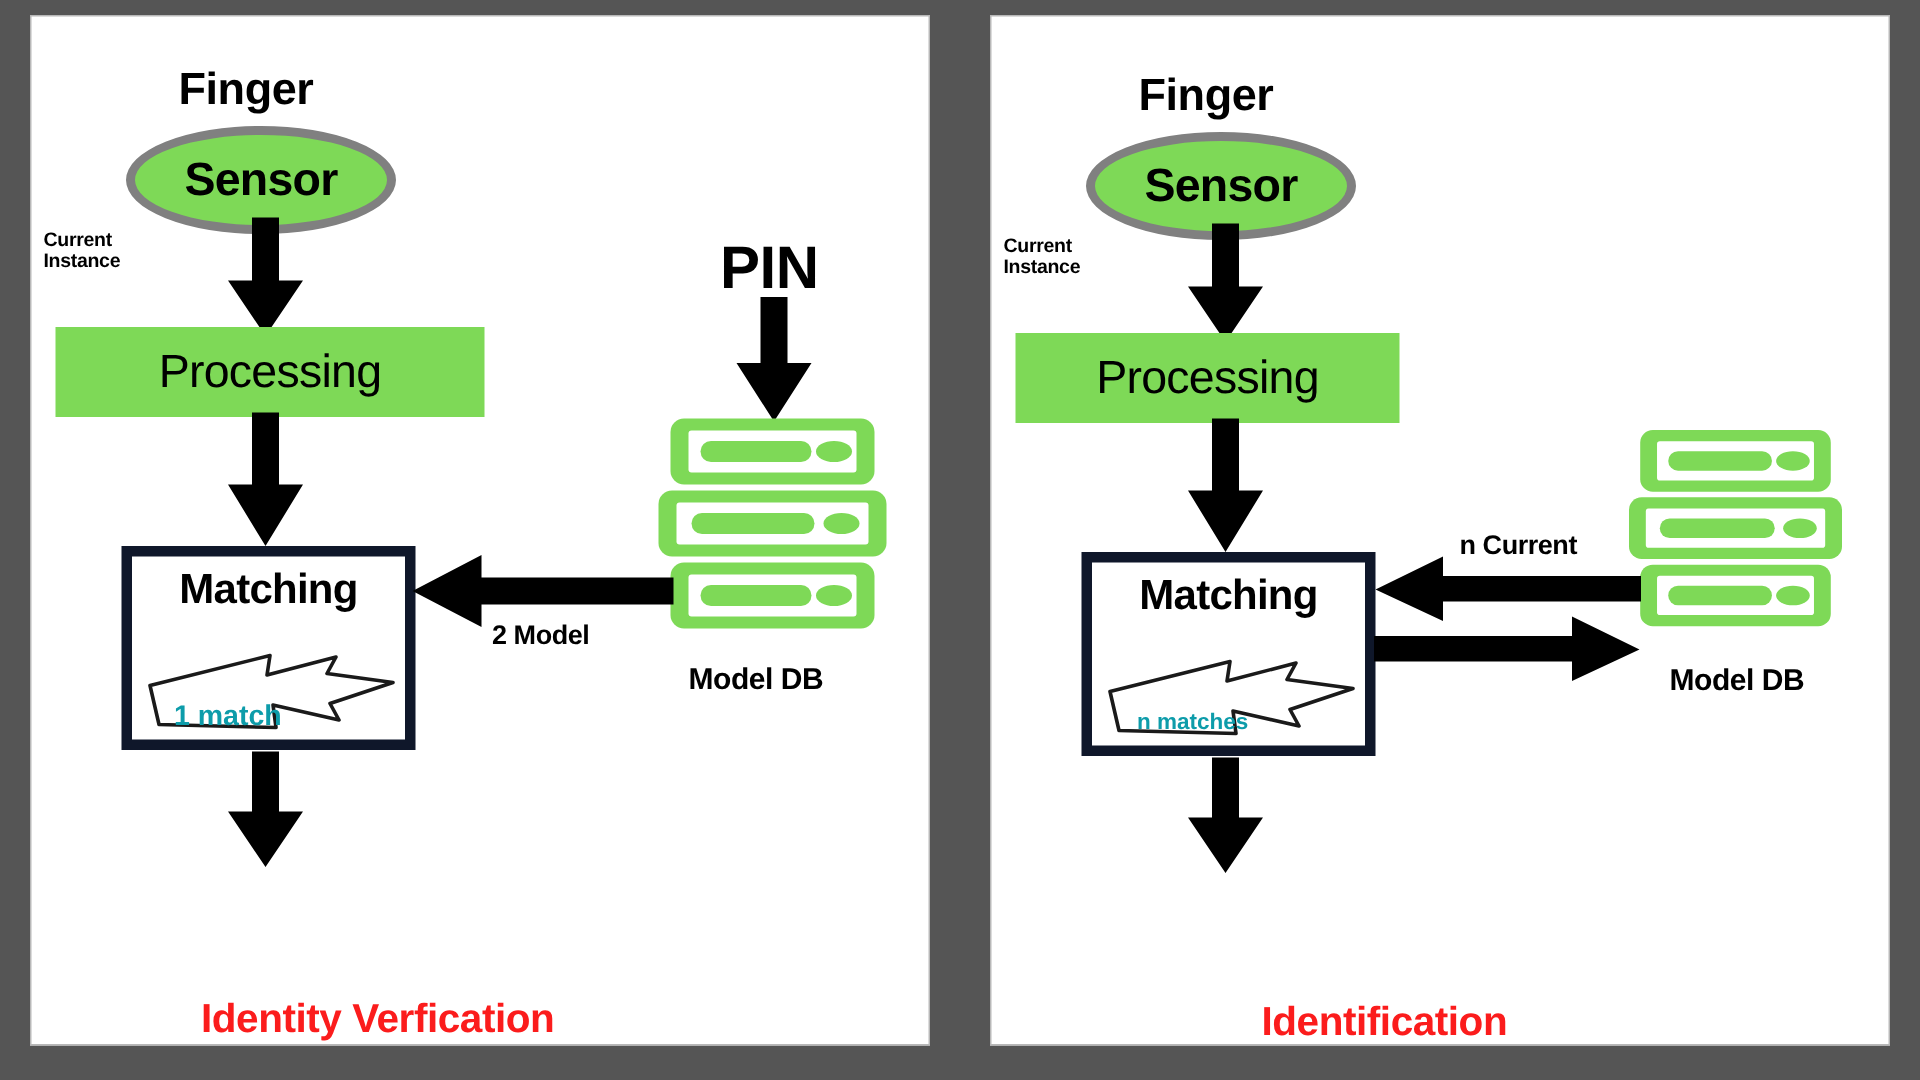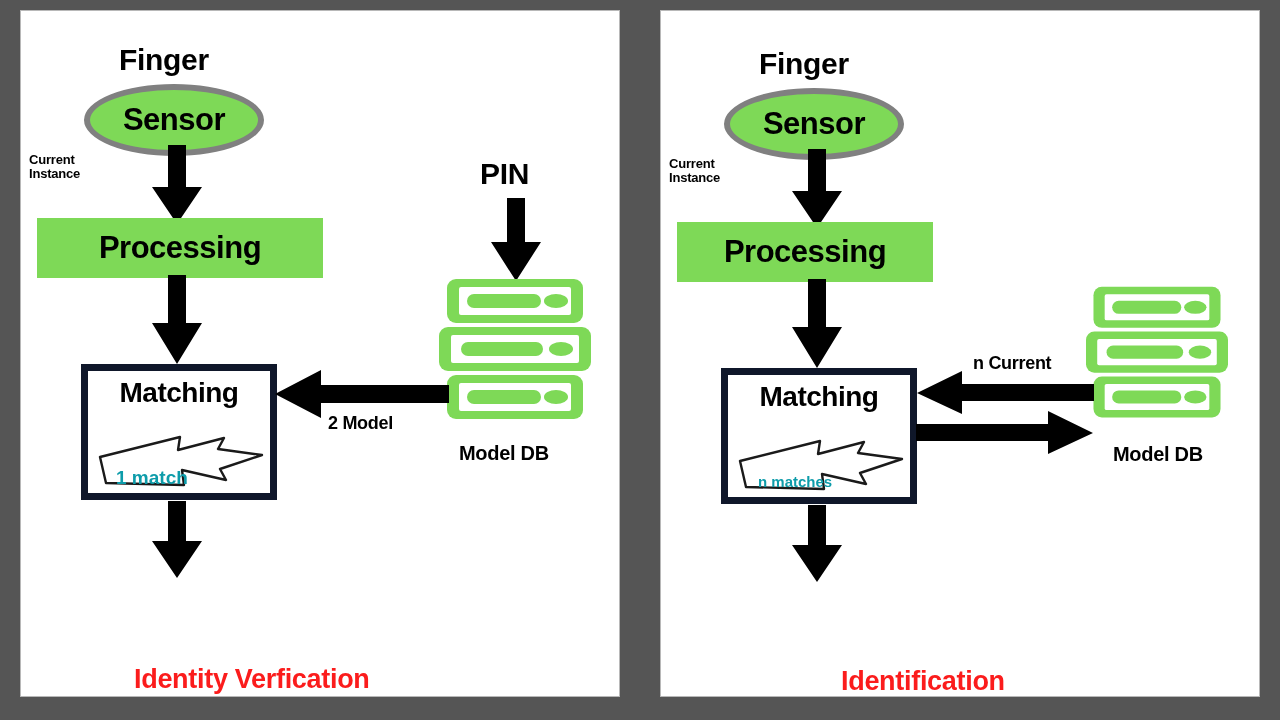--- a/index.html
+++ b/index.html
@@ -33,21 +33,21 @@
   
   .lbl {
     position: absolute;
     color: #000000;
     font-weight: bold;
     font-family: "Liberation Sans", sans-serif;
     white-space: nowrap;
     letter-spacing: -0.3px;
   }
   .lbl-finger  { font-size: 30px; }
-  .lbl-pin     { font-size: 30px; }
+  .lbl-pin     { font-size: 40px; }
   .lbl-current { font-size: 13px; line-height: 14px; white-space: pre-line; letter-spacing: -0.2px; }
   .lbl-modeldb { font-size: 20px; }
   .lbl-edge    { font-size: 18px; }
   .lbl-out     { font-size: 26px; }
   .lbl-title {
     position: absolute;
     color: #fb1c1c;
     font-weight: bold;
     font-size: 27px;
     white-space: nowrap;
@@ -71,21 +71,21 @@
   }
 
   
   .processing {
     position: absolute;
     background: #7ed957;
     display: flex;
     align-items: center;
     justify-content: center;
     color: #000;
-    font-weight: bold;
+    font-weight: normal;
     font-size: 31px;
     letter-spacing: -0.5px;
   }
 
   
   .matchbox {
     position: absolute;
     background: #ffffff;
     border: 7px solid #0f172a;
     box-sizing: border-box;

